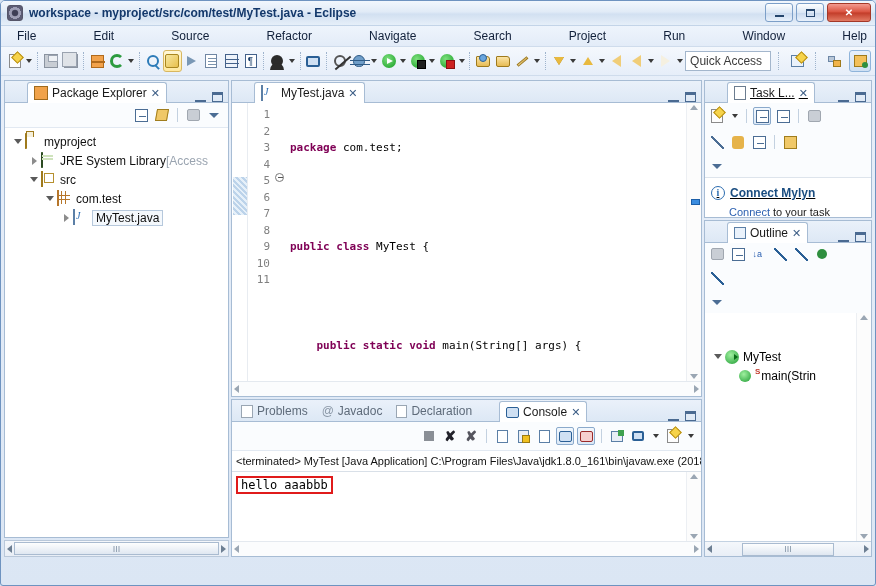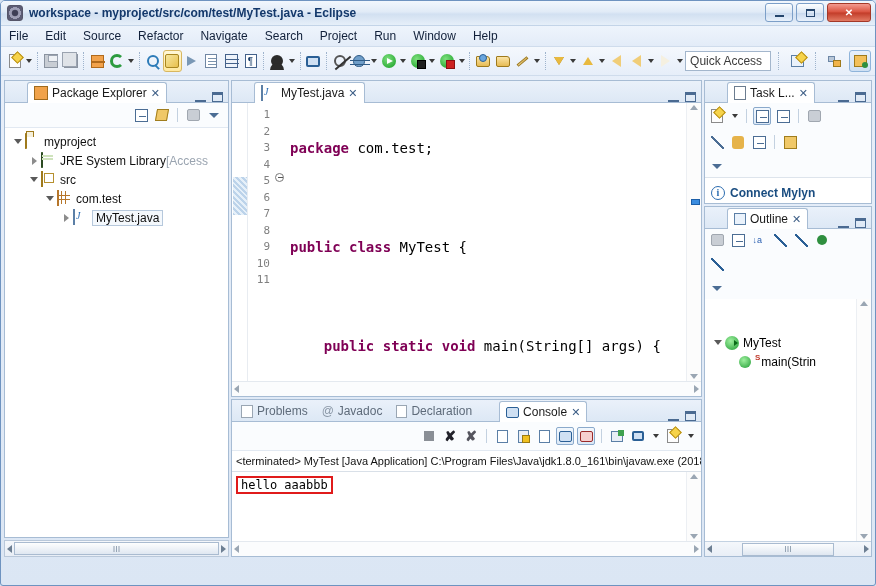--- a/index.html
+++ b/index.html
@@ -56,23 +56,24 @@
   .win-btn.close {
     background: linear-gradient(#f39a8f, #d9523f 48%, #c23c29 52%, #e27a63);
     border-color: #a33828; color: #fff; font-weight: bold; width: 44px;
   }
   .glyph-min { width: 9px; height: 2px; background: #24456c; margin-top: 6px; }
   .glyph-max { width: 9px; height: 8px; border: 1px solid #24456c; border-top-width: 2px; }
 
   
   .menubar {
     height: 21px; display: flex; align-items: center;
-    padding-left: 0; gap: 1px;
+    padding-left: 8px; gap: 1px;
     background: linear-gradient(#eef4fc, #e3ecf8);
     border-bottom: 1px solid #cfdcec;
+    justify-content: space-between;
   }
   .menu-item {
     padding: 2px 8px; font-size: 12px; color: #11203a; cursor: default;
     white-space: nowrap;
   }
 
   
   .toolbar {
     height: 29px; display: flex; align-items: center;
     padding: 0 4px; gap: 0px;
@@ -267,21 +268,21 @@
     width: 26px; text-align: right; padding-right: 4px;
     font-family: "DejaVu Sans Mono", monospace; font-size: 11px;
     color: #808080; background: #fff; padding-top: 4px; line-height: 16.5px;
     user-select: none;
   }
   .fold-col { width: 12px; background:#fff; padding-top:4px; position:relative;}
   .fold-minus{position:absolute;left:1px;top:70px;width:9px;height:9px;border:1px solid #7b7b7b;border-radius:50%;background:#fff;}
   .fold-minus::after{content:"";position:absolute;left:2px;top:3px;width:5px;height:1px;background:#555;}
   .code {
     flex: 1; padding-top: 4px; min-width:0;
-    font-family: "DejaVu Sans Mono", monospace; font-size: 14px;
+    font-family: "DejaVu Sans Mono", monospace; font-size: 11px;
     line-height: 16.5px; color: #000; white-space: pre; overflow: hidden;
     position: relative;
   }
   .code .ln { height: 16.5px; padding-left: 4px;}
   .kw { color: #7f0055; font-weight: bold; }
 
   
   .vscroll {
     width: 15px; background: #fcfcfc; border-left: 1px solid #eceff3;
     display:flex;flex-direction:column;align-items:center;justify-content:space-between;
@@ -751,21 +752,21 @@
             <span class="arr-l"></span>
             <span class="arr-r"></span>
           </div>
         </div>
       </div>
 
     </div>
 
     <div class="col-right">
 
-      <div class="view" style="height:124px;">
+      <div class="view" style="height:138px;text-decoration:underline;">
         <div class="view-tabs">
           <div class="vtab sel">
             <span class="ic" style="width:12px;height:14px;background:#fff;border:1px solid #6b7c8f;"></span>
             <span>Task L...</span>
             <span class="x">✕</span>
           </div>
           <div class="view-ctrls">
             <span class="ctrl-min"></span>
             <span class="ctrl-max"></span>
           </div>

